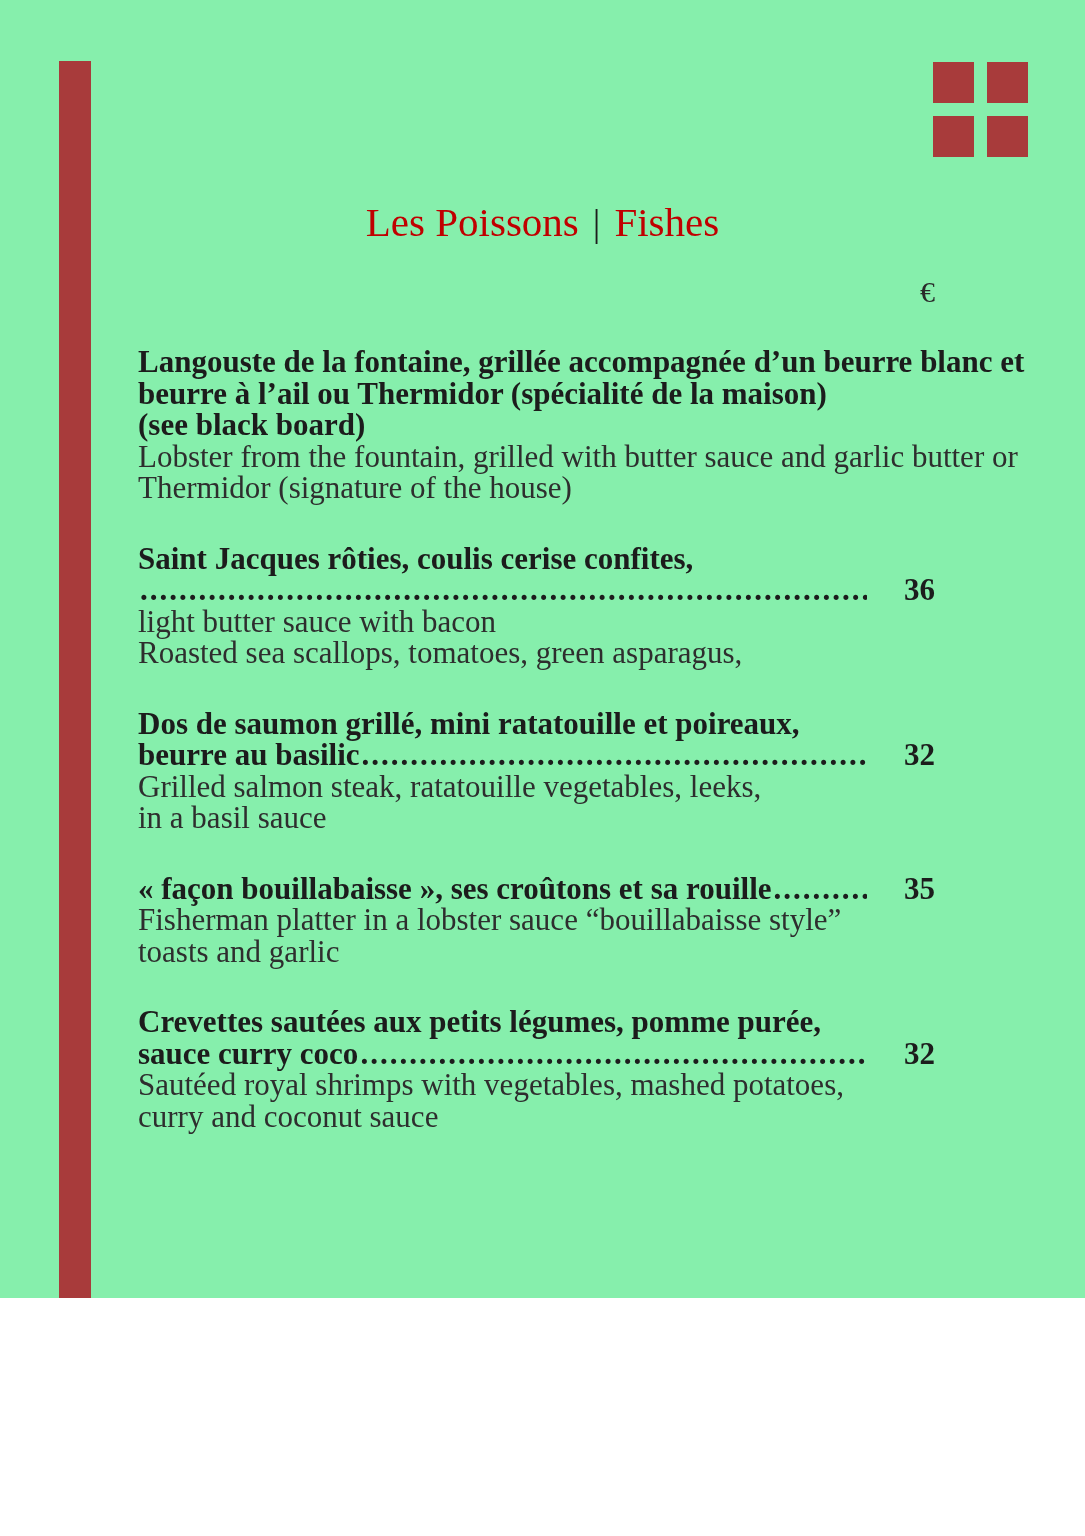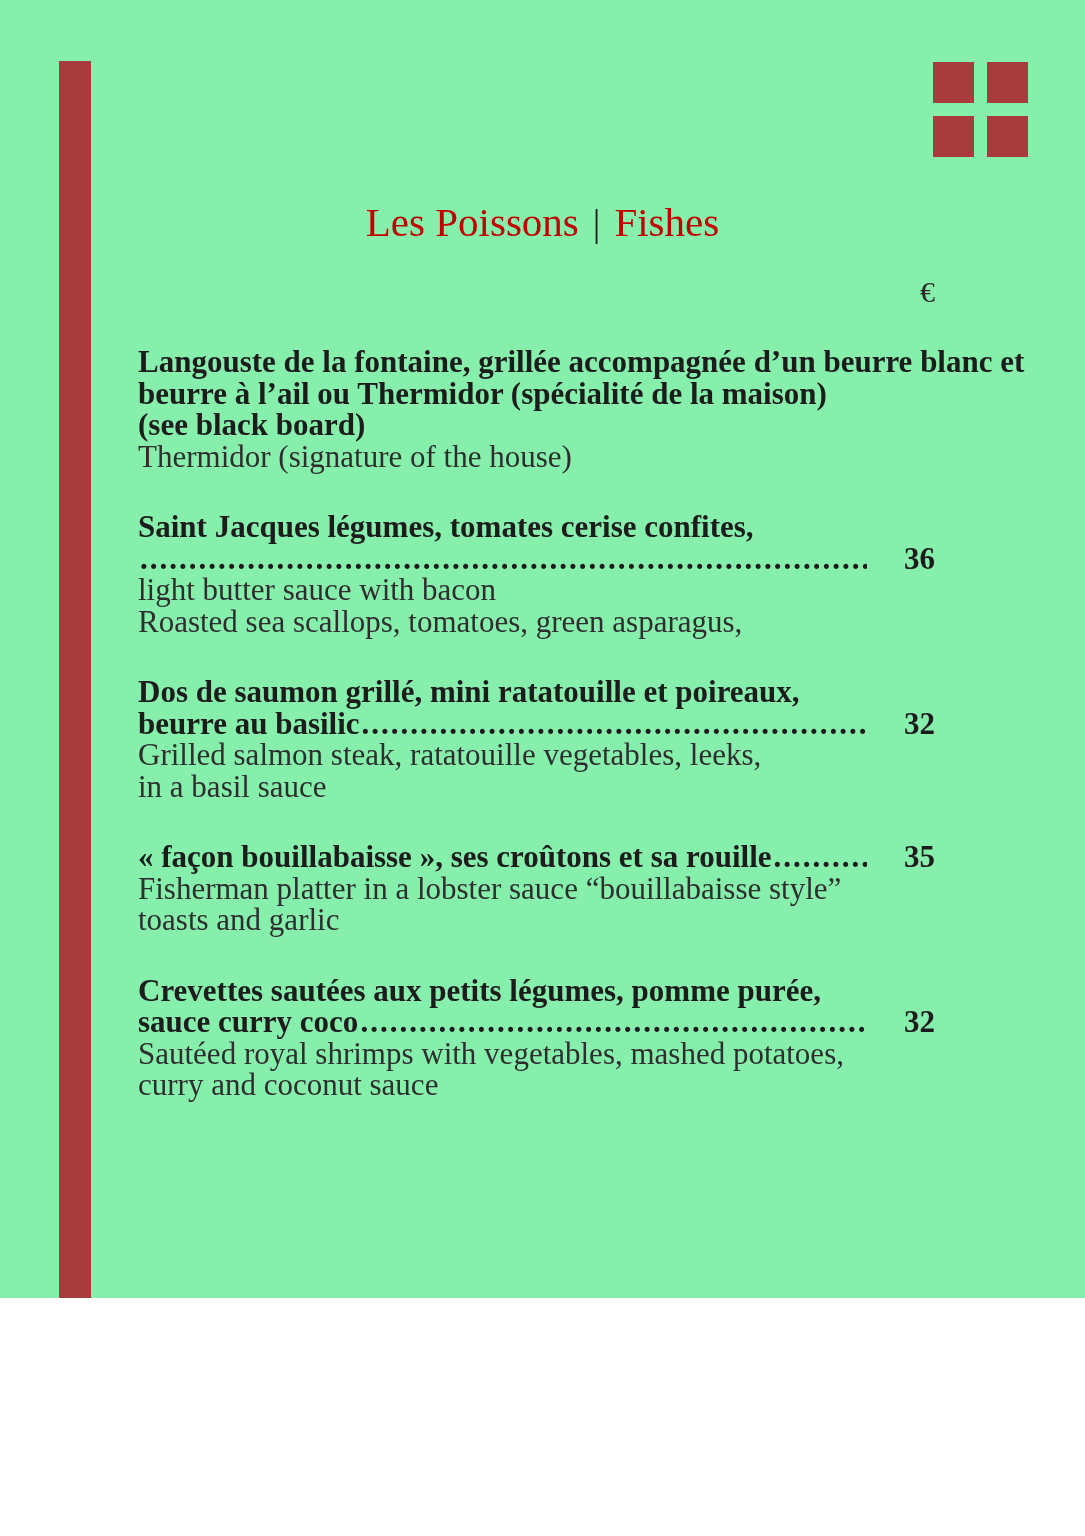--- a/index.html
+++ b/index.html
@@ -135,25 +135,26 @@
   <div class="euro-line">
     <span>€</span>
   </div>
 
   <div class="menu">
 
     <div class="menu-item">
       <div class="line bold">Langouste de la fontaine, grillée accompagnée d’un beurre blanc et</div>
       <div class="line bold">beurre à l’ail ou Thermidor (spécialité de la maison)</div>
       <div class="line bold">(see black board)</div>
+      <div class="line desc">Lobster from the fountain, grilled with butter sauce and garlic butter or</div>
       <div class="line desc">Thermidor (signature of the house)</div>
     </div>
 
     <div class="menu-item">
-      <div class="line bold">Saint Jacques légumes, tomates cerise confites,</div>
+      <div class="line bold">Saint Jacques rôties, coulis cerise confites,</div>
       <div class="line bold price-row">
         <span class="dots">......................................................................................................................................................</span>
         <span class="price">36</span>
       </div>
       <div class="line desc">light butter sauce with bacon</div>
       <div class="line desc">Roasted sea scallops, tomatoes, green asparagus,</div>
     </div>
 
     <div class="menu-item">
       <div class="line bold">Dos de saumon grillé, mini ratatouille et poireaux,</div>

